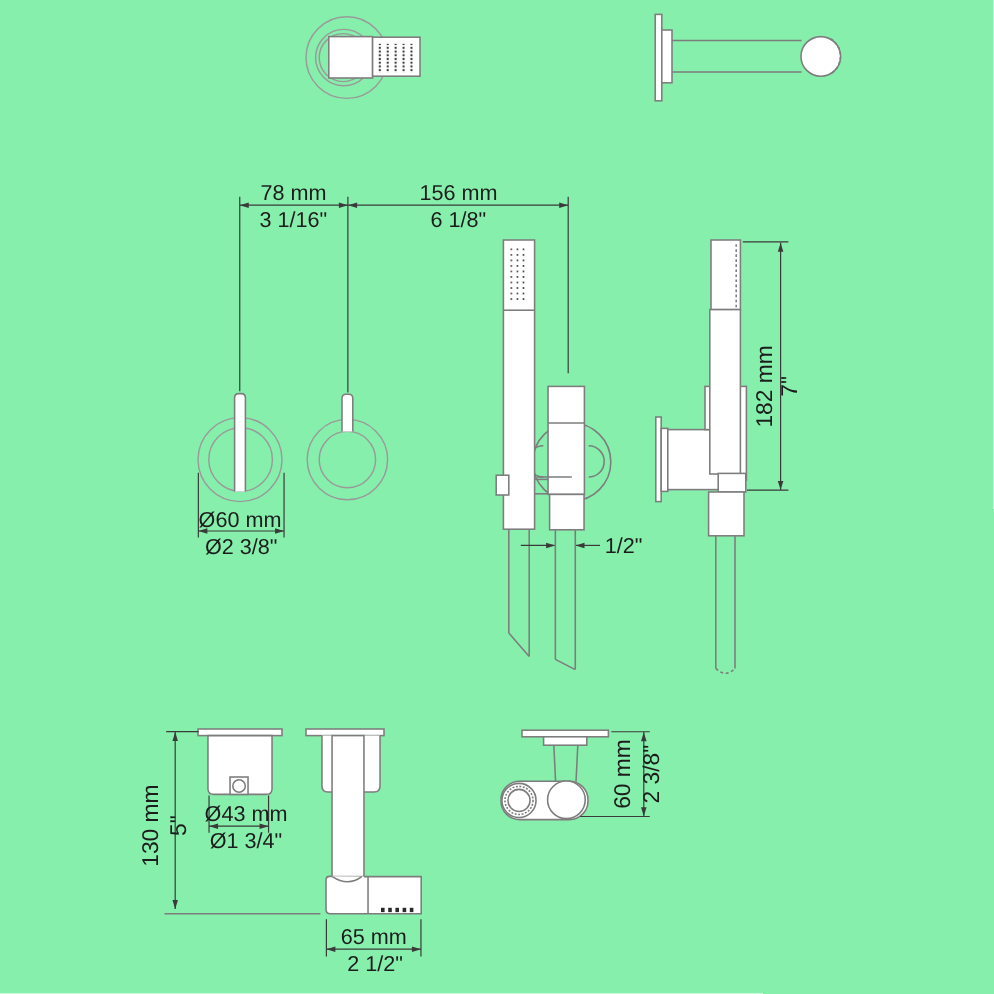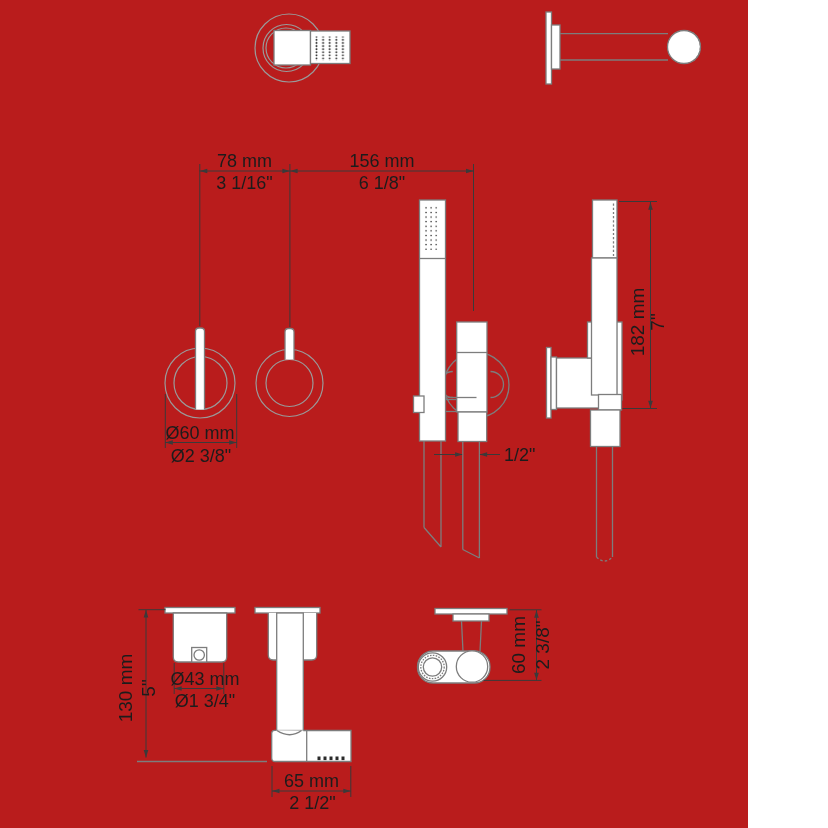--- a/index.html
+++ b/index.html
@@ -1,16 +1,16 @@
 <!DOCTYPE html>
 <html><head>
 <meta charset="utf-8">
 <style>
   html,body{margin:0;padding:0;background:#ffffff;}
-  .canvas{position:relative;width:748px;height:828px;background:#b91c1c;overflow:hidden;}
+  .canvas{position:relative;width:828px;height:828px;background:#86efac;overflow:hidden;}
   svg{display:block;}
   svg text{font-family:"Liberation Sans", sans-serif; fill:#1c1c1c;}
   .dim-mm{font-size:18px;}
   .dim-in{font-size:18px;}
   .dim-rot{font-size:19px;}
   .part{stroke:#7d7d7d;stroke-width:1.3;fill:none;}
   .partw{stroke:#7d7d7d;stroke-width:1.3;fill:#ffffff;}
   .partl{stroke:#9a9a9a;stroke-width:1.2;fill:none;}
   .dim{stroke:#3a3a3a;stroke-width:1;fill:none;}
   .arr{fill:#3a3a3a;stroke:none;}

